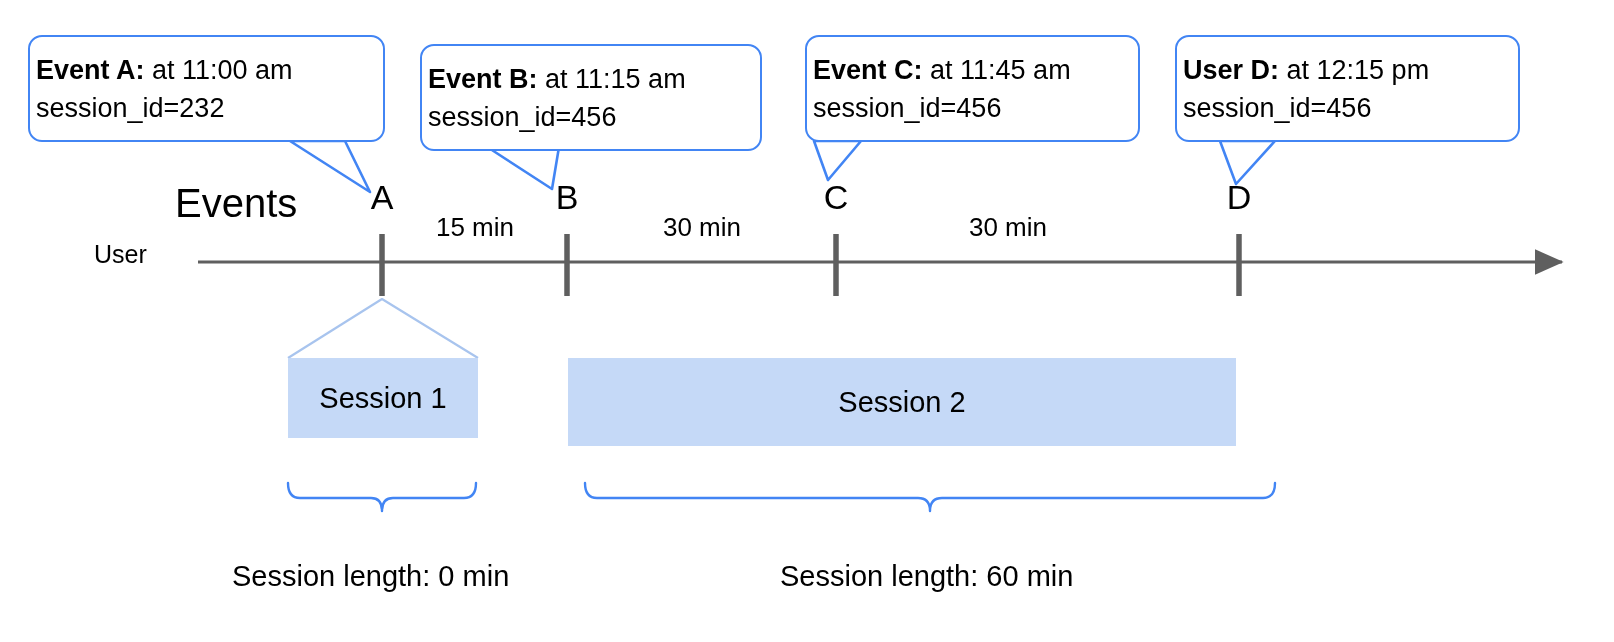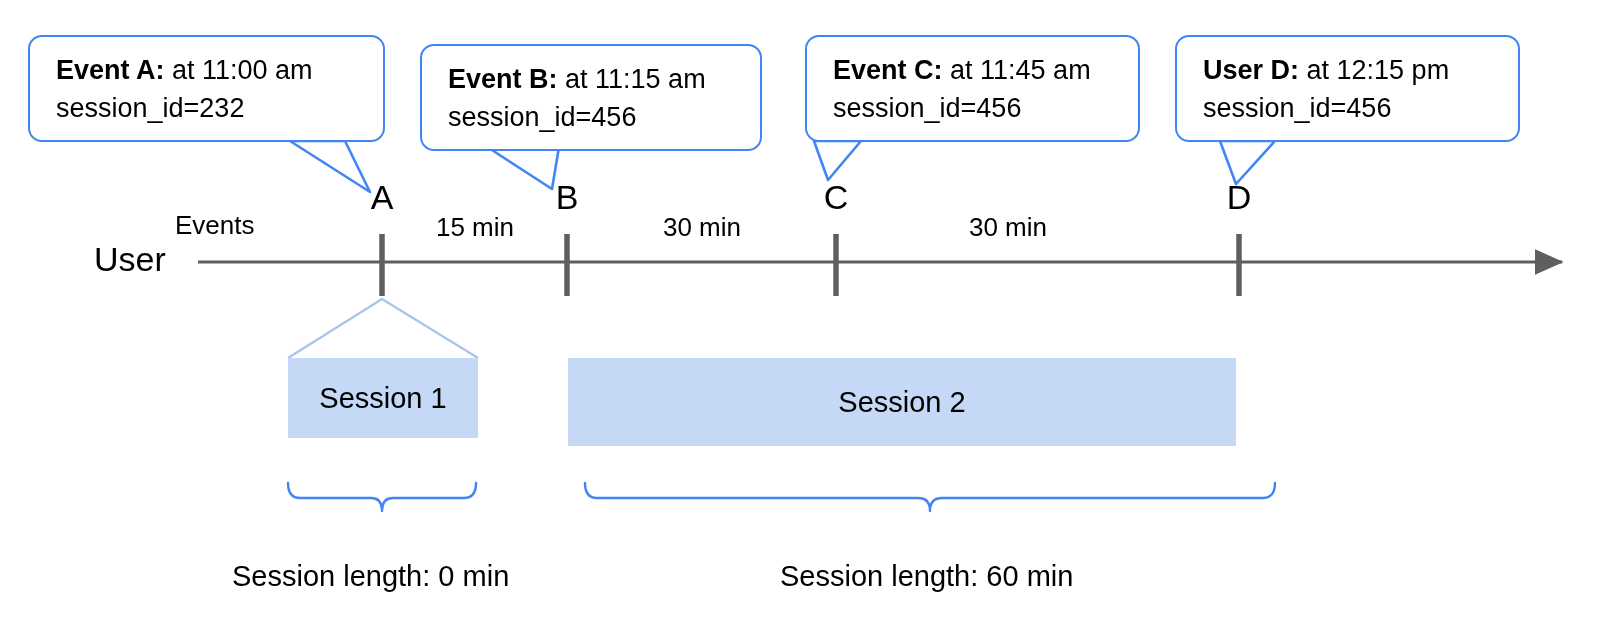--- a/index.html
+++ b/index.html
@@ -27,45 +27,44 @@
     height: 642px;
   }
 
   
   .callout {
     position: absolute;
     box-sizing: border-box;
     border: 2.6px solid #4285f4;
     border-radius: 14px;
     background: #ffffff;
-    padding: 14px 16px 12px 26px;
+    padding: 14px 16px 12px 6px;
     font-size: 27px;
     line-height: 1.42;
     color: #000000;
     white-space: nowrap;
   }
   .callout .c-strong {
     font-weight: bold;
   }
   .callout .c-line2 {
     display: block;
   }
 
   
   .lbl {
     position: absolute;
     white-space: nowrap;
     color: #000000;
   }
   .lbl-axis-row {
-    font-size: 26px;
-    margin-top: 29px;
+    font-size: 40px;
   }
   .lbl-user {
-    font-size: 34px;
+    font-size: 25px;
     text-align: center;
   }
   .lbl-event {
     font-size: 34px;
     text-align: center;
   }
   .lbl-duration {
     font-size: 26px;
     text-align: center;
   }

